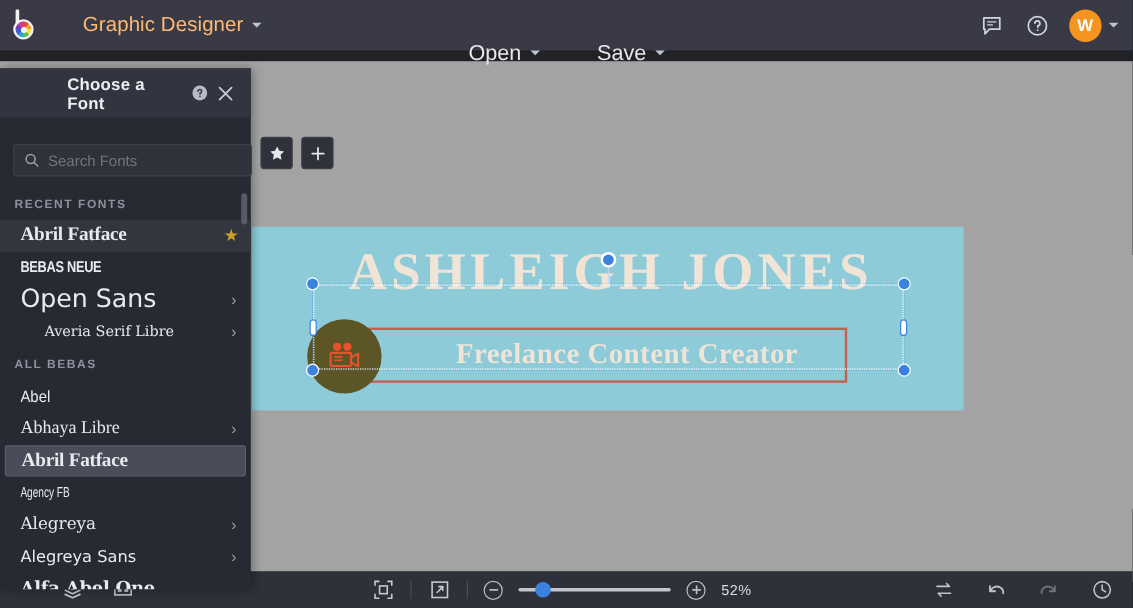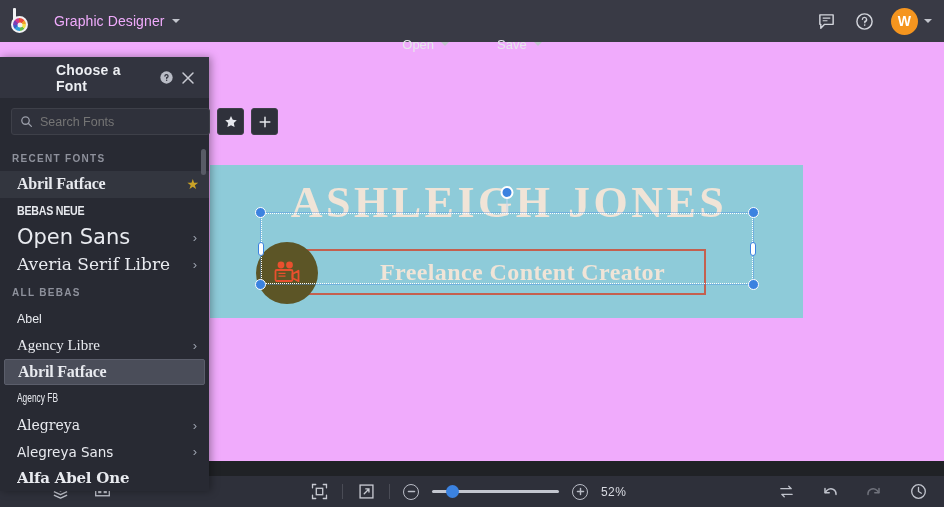--- a/index.html
+++ b/index.html
@@ -55,41 +55,41 @@
   }
 
   .doc-title {
     display: flex; align-items: center; gap: 7px;
     height: 26px; padding: 0 10px;
     border-radius: 3px;
     cursor: pointer;
     margin-left: 2px;
   }
   .doc-title-text {
-    color: #f0abfc; font-size: 14px; letter-spacing: .1px;
+    color: #fdba74; font-size: 17px; letter-spacing: .1px; margin-left: 15px;
   }
   .caret {
     width: 0; height: 0;
     border-left: 4px solid transparent;
     border-right: 4px solid transparent;
     border-top: 4.5px solid #c3c5cd;
     display: inline-block;
   }
 
   .topbar-center {
     position: absolute; left: 0; right: 0; top: 0;
     height: 42px;
     display: flex; align-items: center; justify-content: center;
     gap: 26px;
     pointer-events: none;
   }
   .menu-btn {
     display: flex; align-items: center; gap: 7px;
     padding: 5px 11px; border-radius: 3px;
-    color: #e6e7eb; font-size: 13px;
+    color: #e6e7eb; font-size: 18px;
     cursor: pointer; pointer-events: auto; margin-top: 46px;
   }
 
   .topbar-right {
     position: absolute; right: 12px; top: 0;
     height: 42px; display: flex; align-items: center; gap: 16px;
   }
   .ticon {
     width: 22px; height: 22px;
     display: flex; align-items: center; justify-content: center;
@@ -100,23 +100,23 @@
   .avatar {
     width: 27px; height: 27px; border-radius: 50%;
     background: #f5951f;
     color: #ffffff; font-size: 14px; font-weight: bold;
     display: flex; align-items: center; justify-content: center;
     letter-spacing: .2px;
   }
 
   
   .workspace {
-    position: absolute; top: 27px; left: 0;
+    position: absolute; top: 51px; left: 0;
     width: 944px; height: 434px;
-    background: #f0abfc;
+    background: #a3a3a3;
     overflow: hidden;
   }
   .design-canvas {
     position: absolute;
     left: 210px; top: 138px;
     width: 593px; height: 153px;
     background: #8ecbd9;
   }
   .canvas-title {
     position: absolute;
@@ -227,20 +227,21 @@
     padding: 10px 11px 8px 11px;
     flex: 0 0 auto;
   }
   .search-box {
     flex: 1; height: 27px;
     background: #2f313b;
     border: 1px solid #3e4049;
     border-radius: 3px;
     display: flex; align-items: center; gap: 7px;
     padding: 0 8px;
+    margin-top: 12px;
   }
   .search-box input {
     flex: 1; background: transparent; border: 0; outline: 0;
     color: #dfe1e7; font-size: 12.5px;
     font-family: "Liberation Sans", sans-serif;
   }
   .search-box input::placeholder { color: #84879
     3; }
   .sq-btn {
     width: 27px; height: 27px; flex: 0 0 auto;
@@ -278,21 +279,21 @@
     border: 1px solid #5b5e6b;
     border-radius: 2px;
     margin: 0 4px; padding-left: 13px;
   }
   .star-gold { color: #c9a227; font-size: 14px; }
 
   
   .f-abril { font-family: "Liberation Serif", serif; font-weight: bold; font-size: 16px; letter-spacing: -.2px; }
   .f-bebas { font-family: "Liberation Sans", sans-serif; font-weight: bold; font-size: 13px; letter-spacing: -.3px; transform: scaleX(.82); transform-origin: left center; }
   .f-opensans { font-family: "DejaVu Sans", sans-serif; font-size: 21px; }
-  .f-averia { font-family: "DejaVu Serif", serif; font-size: 17px; }
+  .f-averia { font-family: "DejaVu Serif", serif; font-size: 12px; margin-left: 20px; }
   .f-abel { font-family: "Liberation Sans", sans-serif; font-size: 13.5px; transform: scaleX(.92); transform-origin: left center; }
   .f-abhaya { font-family: "Liberation Serif", serif; font-size: 15px; }
   .f-agency { font-family: "Liberation Sans", sans-serif; font-size: 12px; transform: scaleX(.7); transform-origin: left center; }
   .f-alegreya { font-family: "DejaVu Serif", serif; font-size: 14px; }
   .f-alegreyasans { font-family: "DejaVu Sans", sans-serif; font-size: 13.5px; }
   .f-alfaslab { font-family: "DejaVu Serif", serif; font-weight: bold; font-size: 15px; letter-spacing: -.2px; }
 
   .panel-scrollbar {
     position: absolute; right: 3px; top: 6px;
     width: 5px; height: 26px; border-radius: 3px;
@@ -499,21 +500,21 @@
             <span class="chev">›</span>
           </div>
         </div>
 
       <div class="group-label">ALL BEBAS</div>
       <div id="all-list">
           <div class="font-row">
             <span class="font-name f-abel">Abel</span>
           </div>
           <div class="font-row">
-            <span class="font-name f-abhaya">Agency Libre</span>
+            <span class="font-name f-abhaya">Abhaya Libre</span>
             <span class="chev">›</span>
           </div>
           <div class="font-row selected">
             <span class="font-name f-abril">Abril Fatface</span>
           </div>
           <div class="font-row">
             <span class="font-name f-agency">Agency FB</span>
           </div>
           <div class="font-row">
             <span class="font-name f-alegreya">Alegreya</span>

